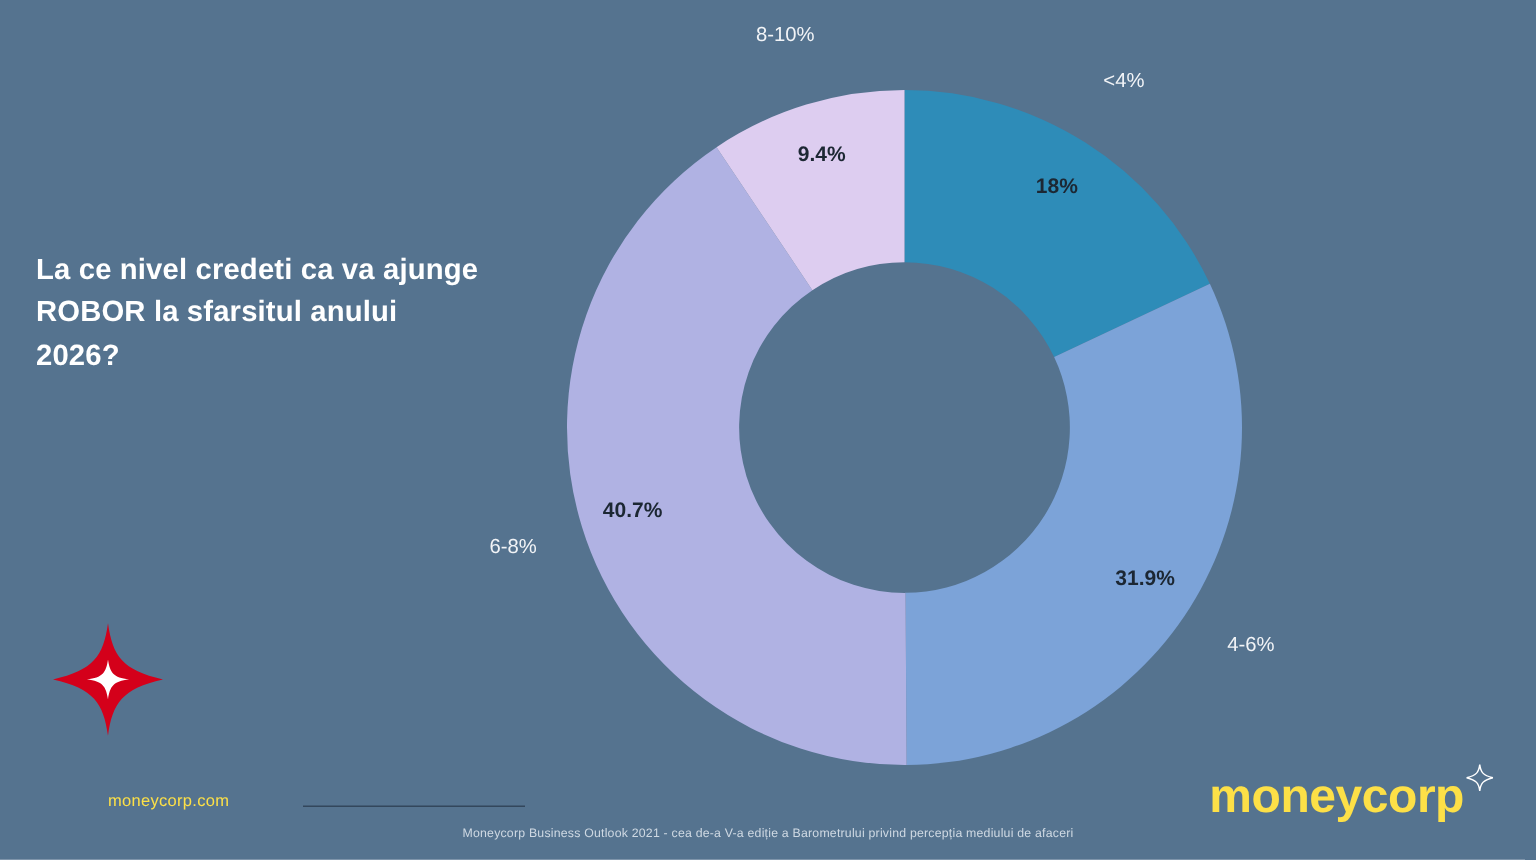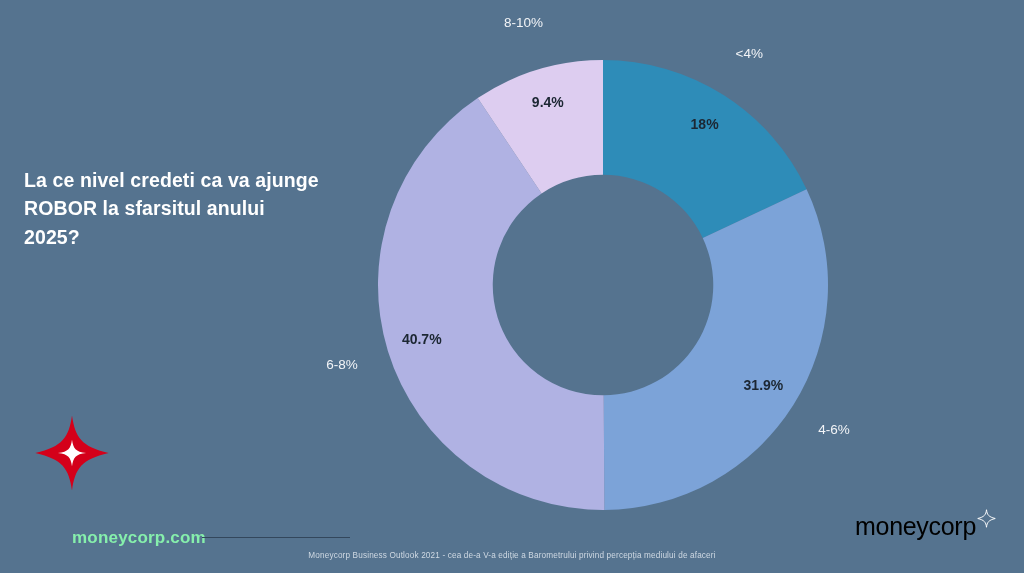--- a/index.html
+++ b/index.html
@@ -74,24 +74,23 @@
     top: 412px;
     width: 78px;
     height: 82px;
   }
 
   
   #site-url {
     position: absolute;
     left: 72px;
     top: 528px;
-    font-size: 17px;
-    color: #86efac;
+    font-size: 11px;
+    color: #fde047;
     letter-spacing: 0.2px;
-    font-weight: bold;
   }
   #footer-rule {
     position: absolute;
     left: 202px;
     top: 537px;
     width: 148px;
     height: 1px;
     background: #33475c;
   }
   #footer-caption {
@@ -106,38 +105,38 @@
   }
 
   #brand-logo {
     position: absolute;
     right: 28px;
     top: 514px;
     display: flex;
     align-items: flex-start;
   }
   #brand-wordmark {
-    font-size: 25px;
-    font-weight: 400;
-    color: #000000;
+    font-size: 32px;
+    font-weight: 700;
+    color: #fde047;
     line-height: 1;
     letter-spacing: -0.3px;
   }
   #brand-sparkle {
     margin-left: 1px;
     margin-top: -5px;
   }
 </style>
 </head>
 <body>
 
 <div id="slide">
 
   <div id="title-block">
-    <h1 id="chart-title">La ce nivel credeti ca va ajunge ROBOR la sfarsitul anului 2025?</h1>
+    <h1 id="chart-title">La ce nivel credeti ca va ajunge ROBOR la sfarsitul anului 2026?</h1>
   </div>
 
   <div id="donut-wrap">
     <svg id="donut-svg" viewBox="0 0 450 450">
       <g id="donut-slices">
           <path d="M 225 0 A 225 225 0 0 1 428.5860868048544 129.19965939785862 L 324.75718253437867 178.05783310495073 A 110.25 110.25 0 0 0 225 114.75 Z" fill="#2e8cb8"></path>
           <path d="M 428.5860868048544 129.19965939785862 A 225 225 0 0 1 226.41370739225084 449.9955586926309 L 225.6927166222029 335.2478237593891 A 110.25 110.25 0 0 0 324.75718253437867 178.05783310495073 Z" fill="#7ca3d8"></path>
           <path d="M 226.41370739225084 449.9955586926309 A 225 225 0 0 1 99.70298629015755 38.11592268094225 L 163.60446328217722 133.42680211366172 A 110.25 110.25 0 0 0 225.6927166222029 335.2478237593891 Z" fill="#b0b2e3"></path>
           <path d="M 99.70298629015755 38.11592268094225 A 225 225 0 0 1 224.99999999999997 0 L 224.99999999999997 114.75 A 110.25 110.25 0 0 0 163.60446328217722 133.42680211366172 Z" fill="#ddcdf0"></path>
         </g>

